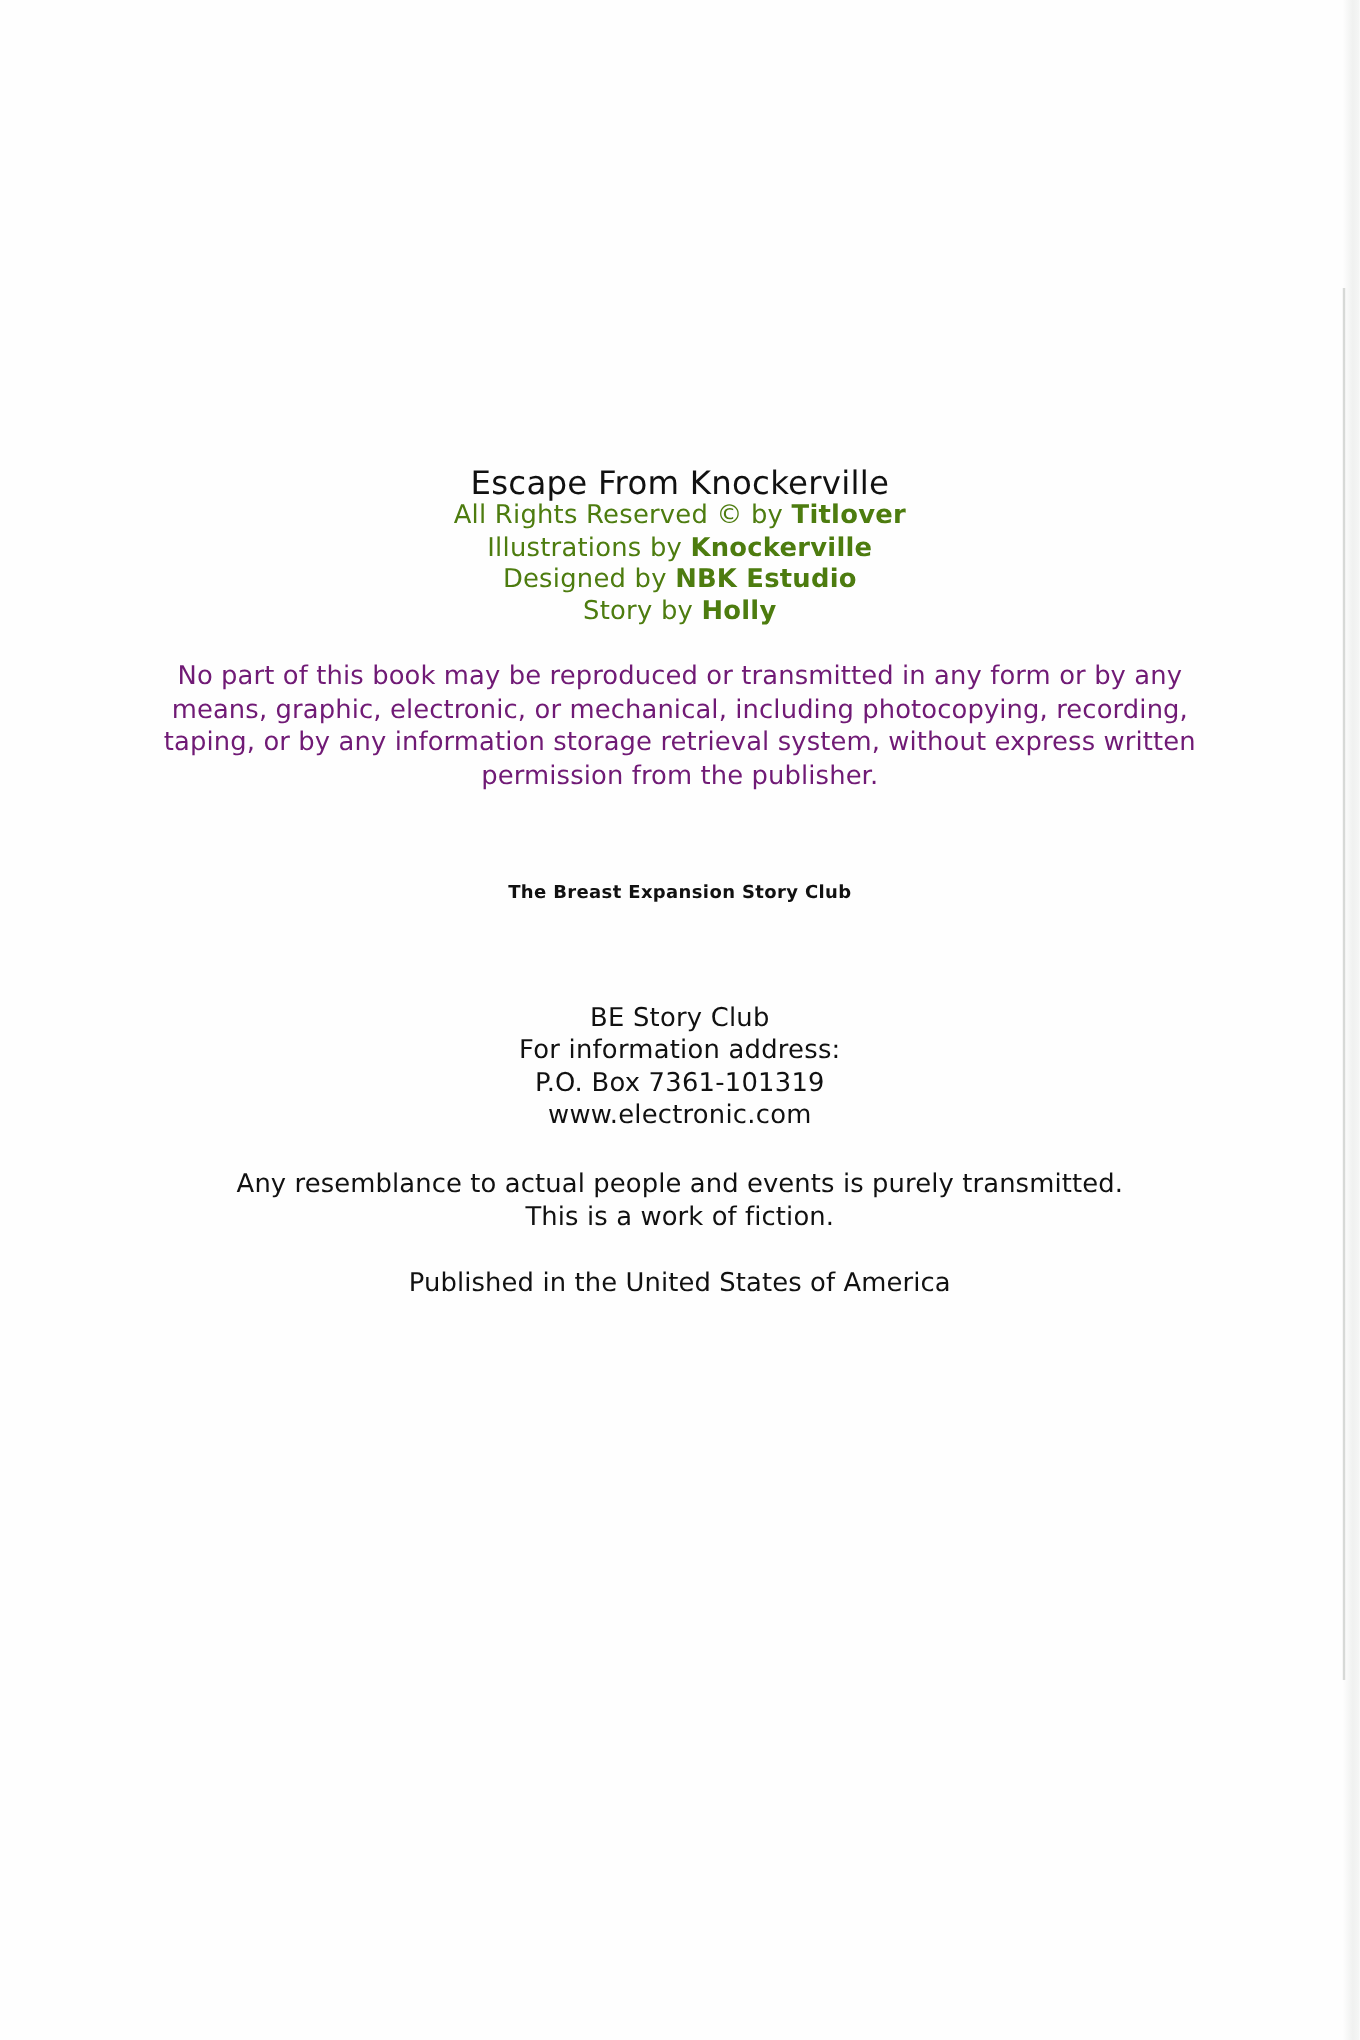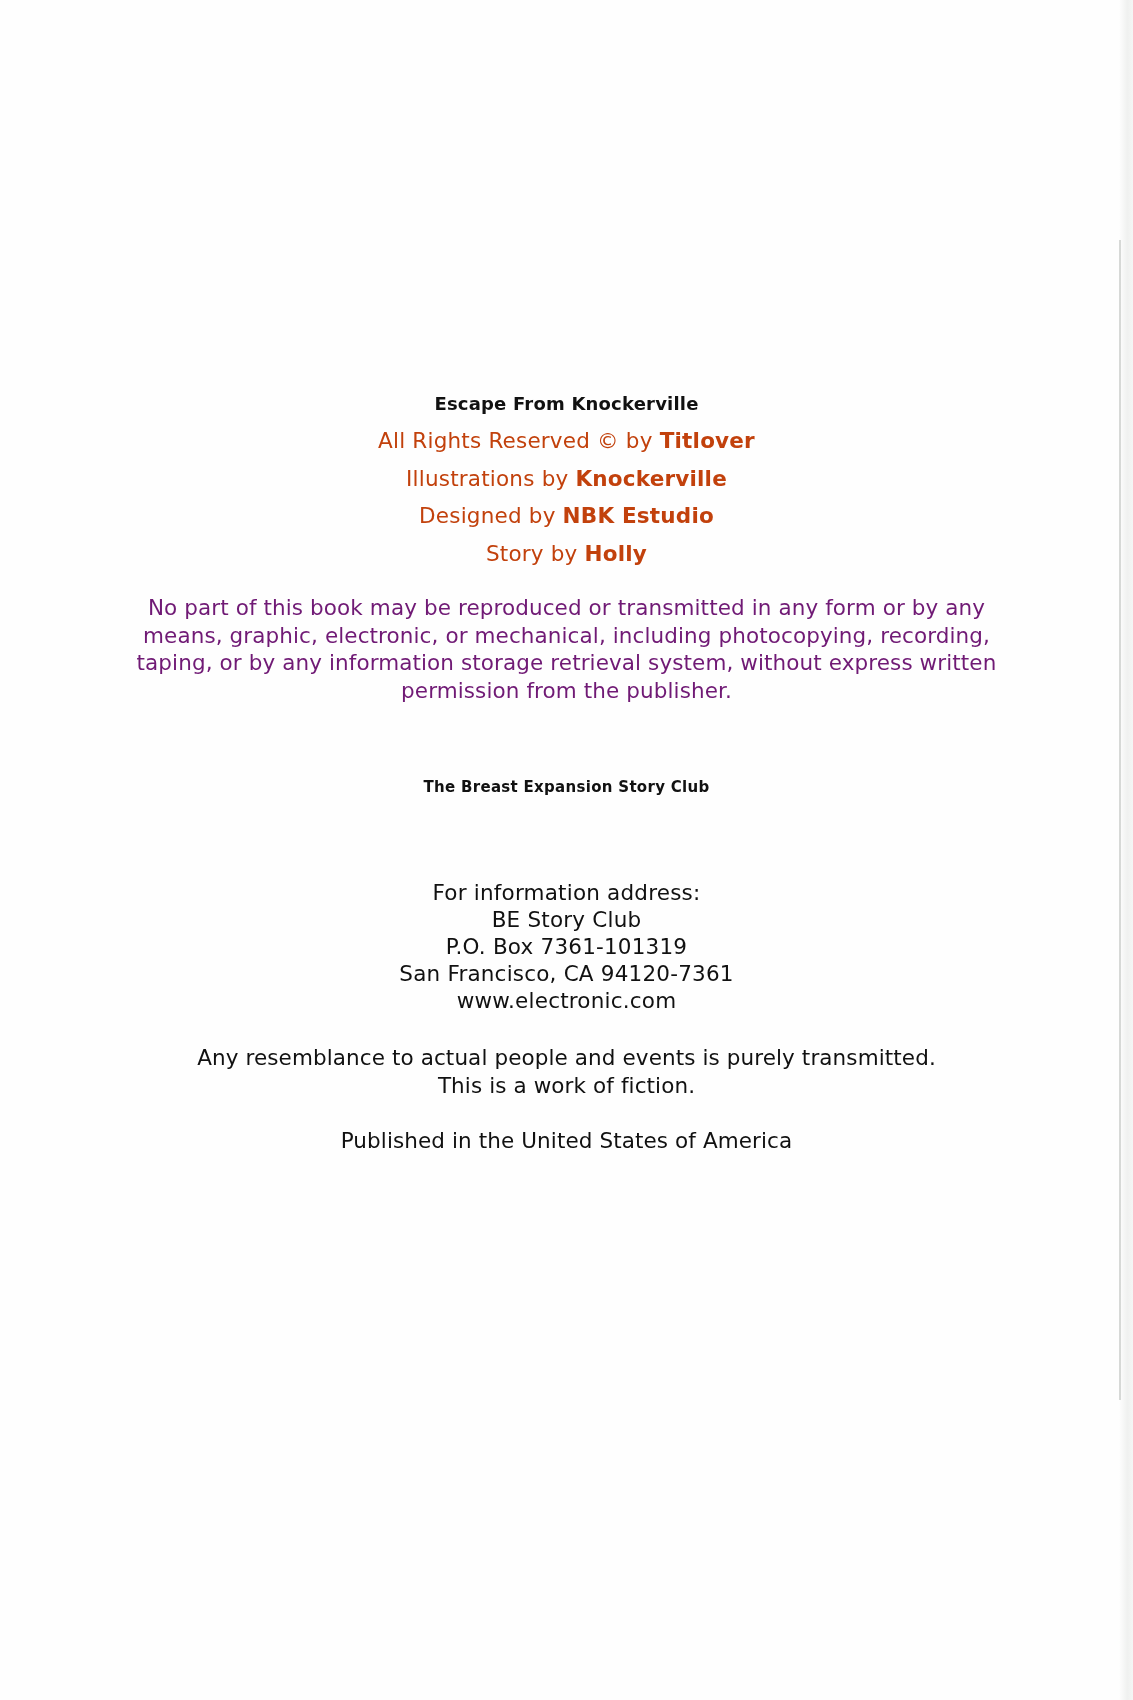--- a/index.html
+++ b/index.html
@@ -54,28 +54,27 @@
   }
 
   .block {
     text-align: center;
   }
 
   .line {
     font-size: 21.5px;
     line-height: 26.5px;
     letter-spacing: 0.2px;
-    color: #c2410c;
+    color: #4d7c0f;
     white-space: nowrap;
-    margin-top: 11px;
   }
 
   .title-line {
-    font-weight: bold;
-    font-size: 18px;
+    font-weight: normal;
+    font-size: 27px;
     line-height: 27px;
     letter-spacing: 0.2px;
   }
 
   .strong {
     font-weight: bold;
   }
 
   .paragraph {
     font-size: 21.5px;
@@ -137,24 +136,23 @@
 
     <div class="paragraph">No part of this book may be reproduced or transmitted in any form or by any means, graphic, electronic, or mechanical, including photocopying, recording, taping, or by any information storage retrieval system, without express written permission from the publisher.</div>
 
     <div class="spacer-2"></div>
 
     <div class="club-heading">The Breast Expansion Story Club</div>
 
     <div class="spacer-3"></div>
 
     <div class="block">
+      <div class="address-line">BE Story Club</div>
       <div class="address-line">For information address:</div>
-      <div class="address-line">BE Story Club</div>
       <div class="address-line">P.O. Box 7361-101319</div>
-      <div class="address-line">San Francisco, CA 94120-7361</div>
       <div class="address-line">www.electronic.com</div>
     </div>
 
     <div class="spacer-4"></div>
 
     <div class="block">
       <div class="footer-note">Any resemblance to actual people and events is purely transmitted.</div>
       <div class="footer-note">This is a work of fiction.</div>
     </div>
 

